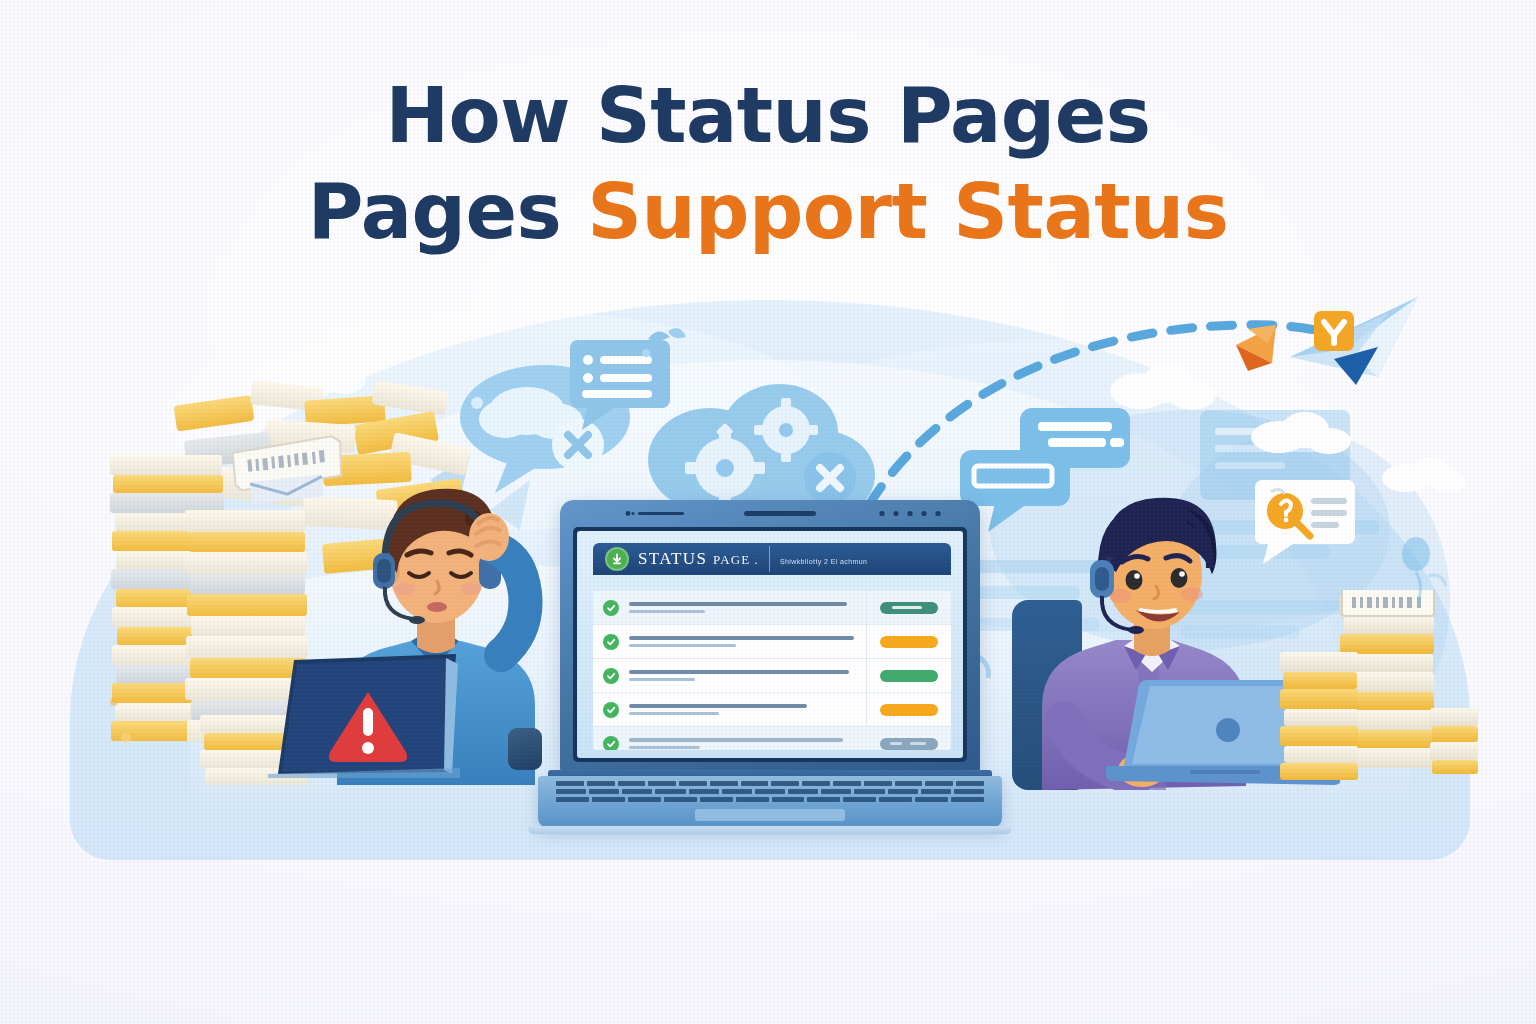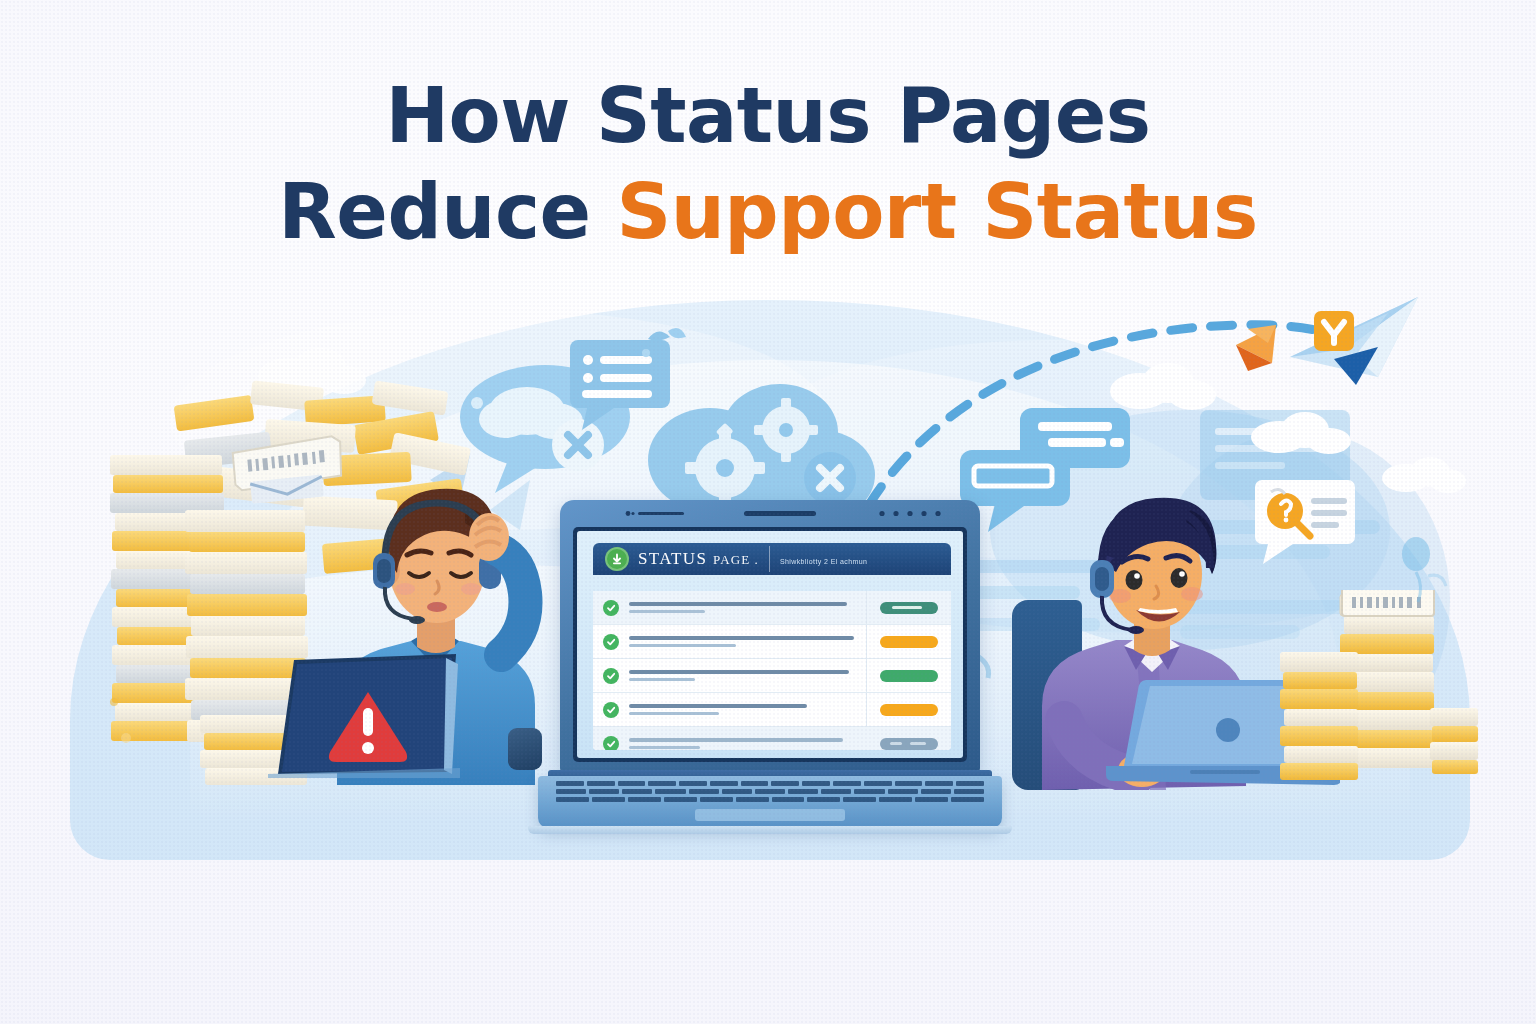--- a/index.html
+++ b/index.html
@@ -763,17 +763,17 @@
   </svg>
 
   <svg class="abs" style="left:1390px;top:530px;" width="60" height="80">
     <ellipse cx="26" cy="24" rx="14" ry="17" fill="#7cbfe8" opacity=".55"></ellipse>
     <path d="M26 42 q8 14 2 30" stroke="#7cbfe8" stroke-width="3" fill="none" opacity=".5"></path>
     <path d="M38 46 q14 -4 18 10" stroke="#9fd0f0" stroke-width="3" fill="none" opacity=".5"></path>
   </svg>
 
   <div class="title-wrap">
     <div class="title-line">How Status Pages</div>
-    <div class="title-line l2"><span>Reduce </span><span class="accent">Support Status</span></div>
+    <div class="title-line l2"><span>Pages </span><span class="accent">Support Status</span></div>
   </div>
 
   <div id="texture"></div>
 </div>
 
 </body></html>

